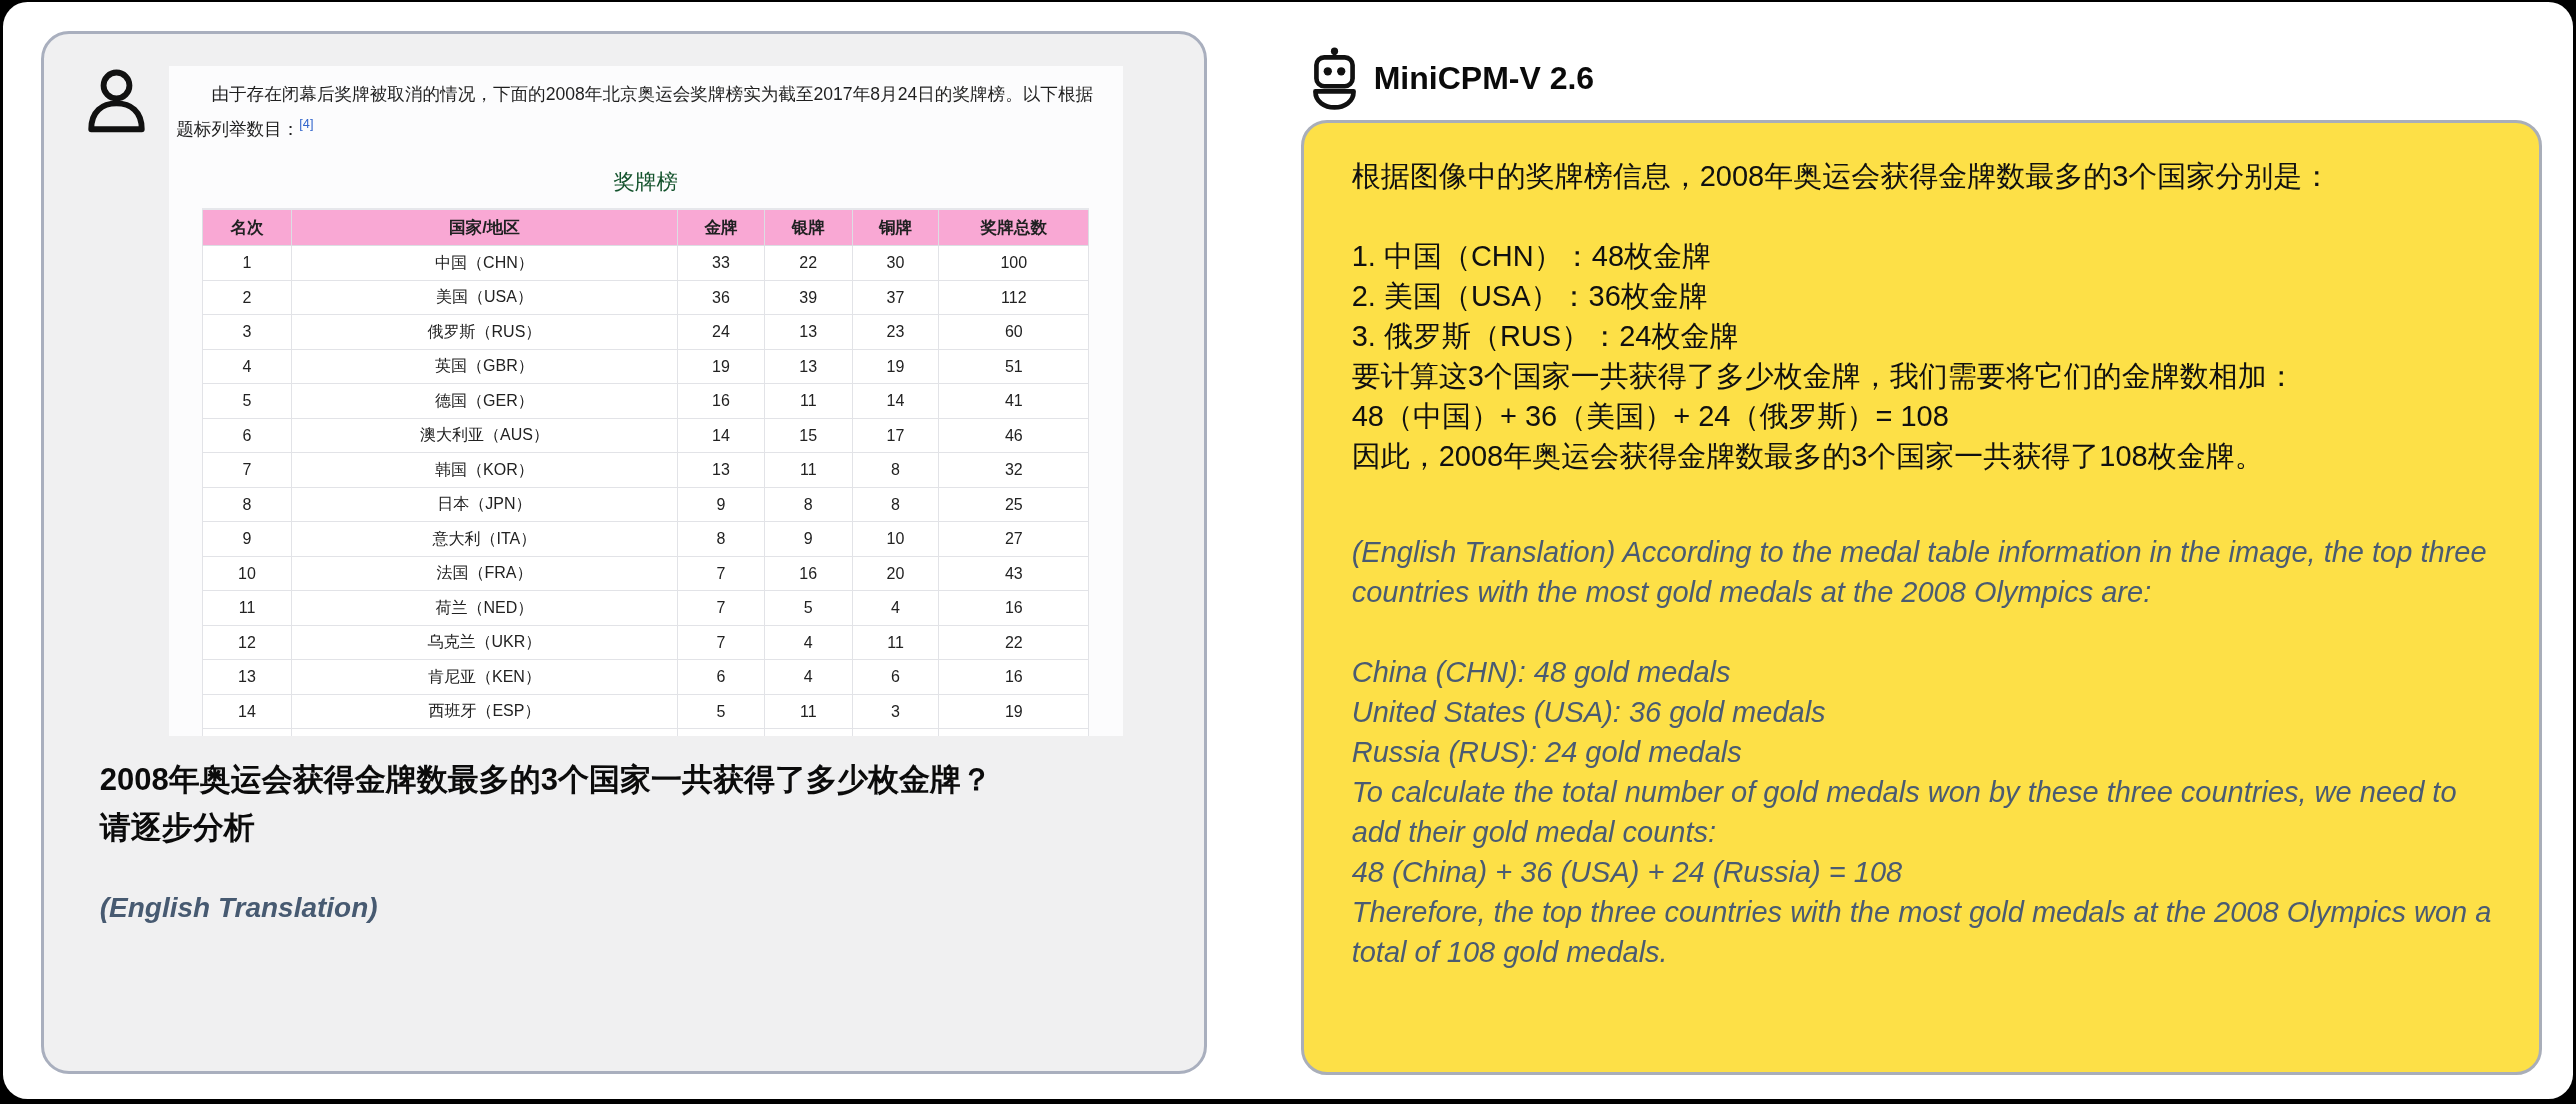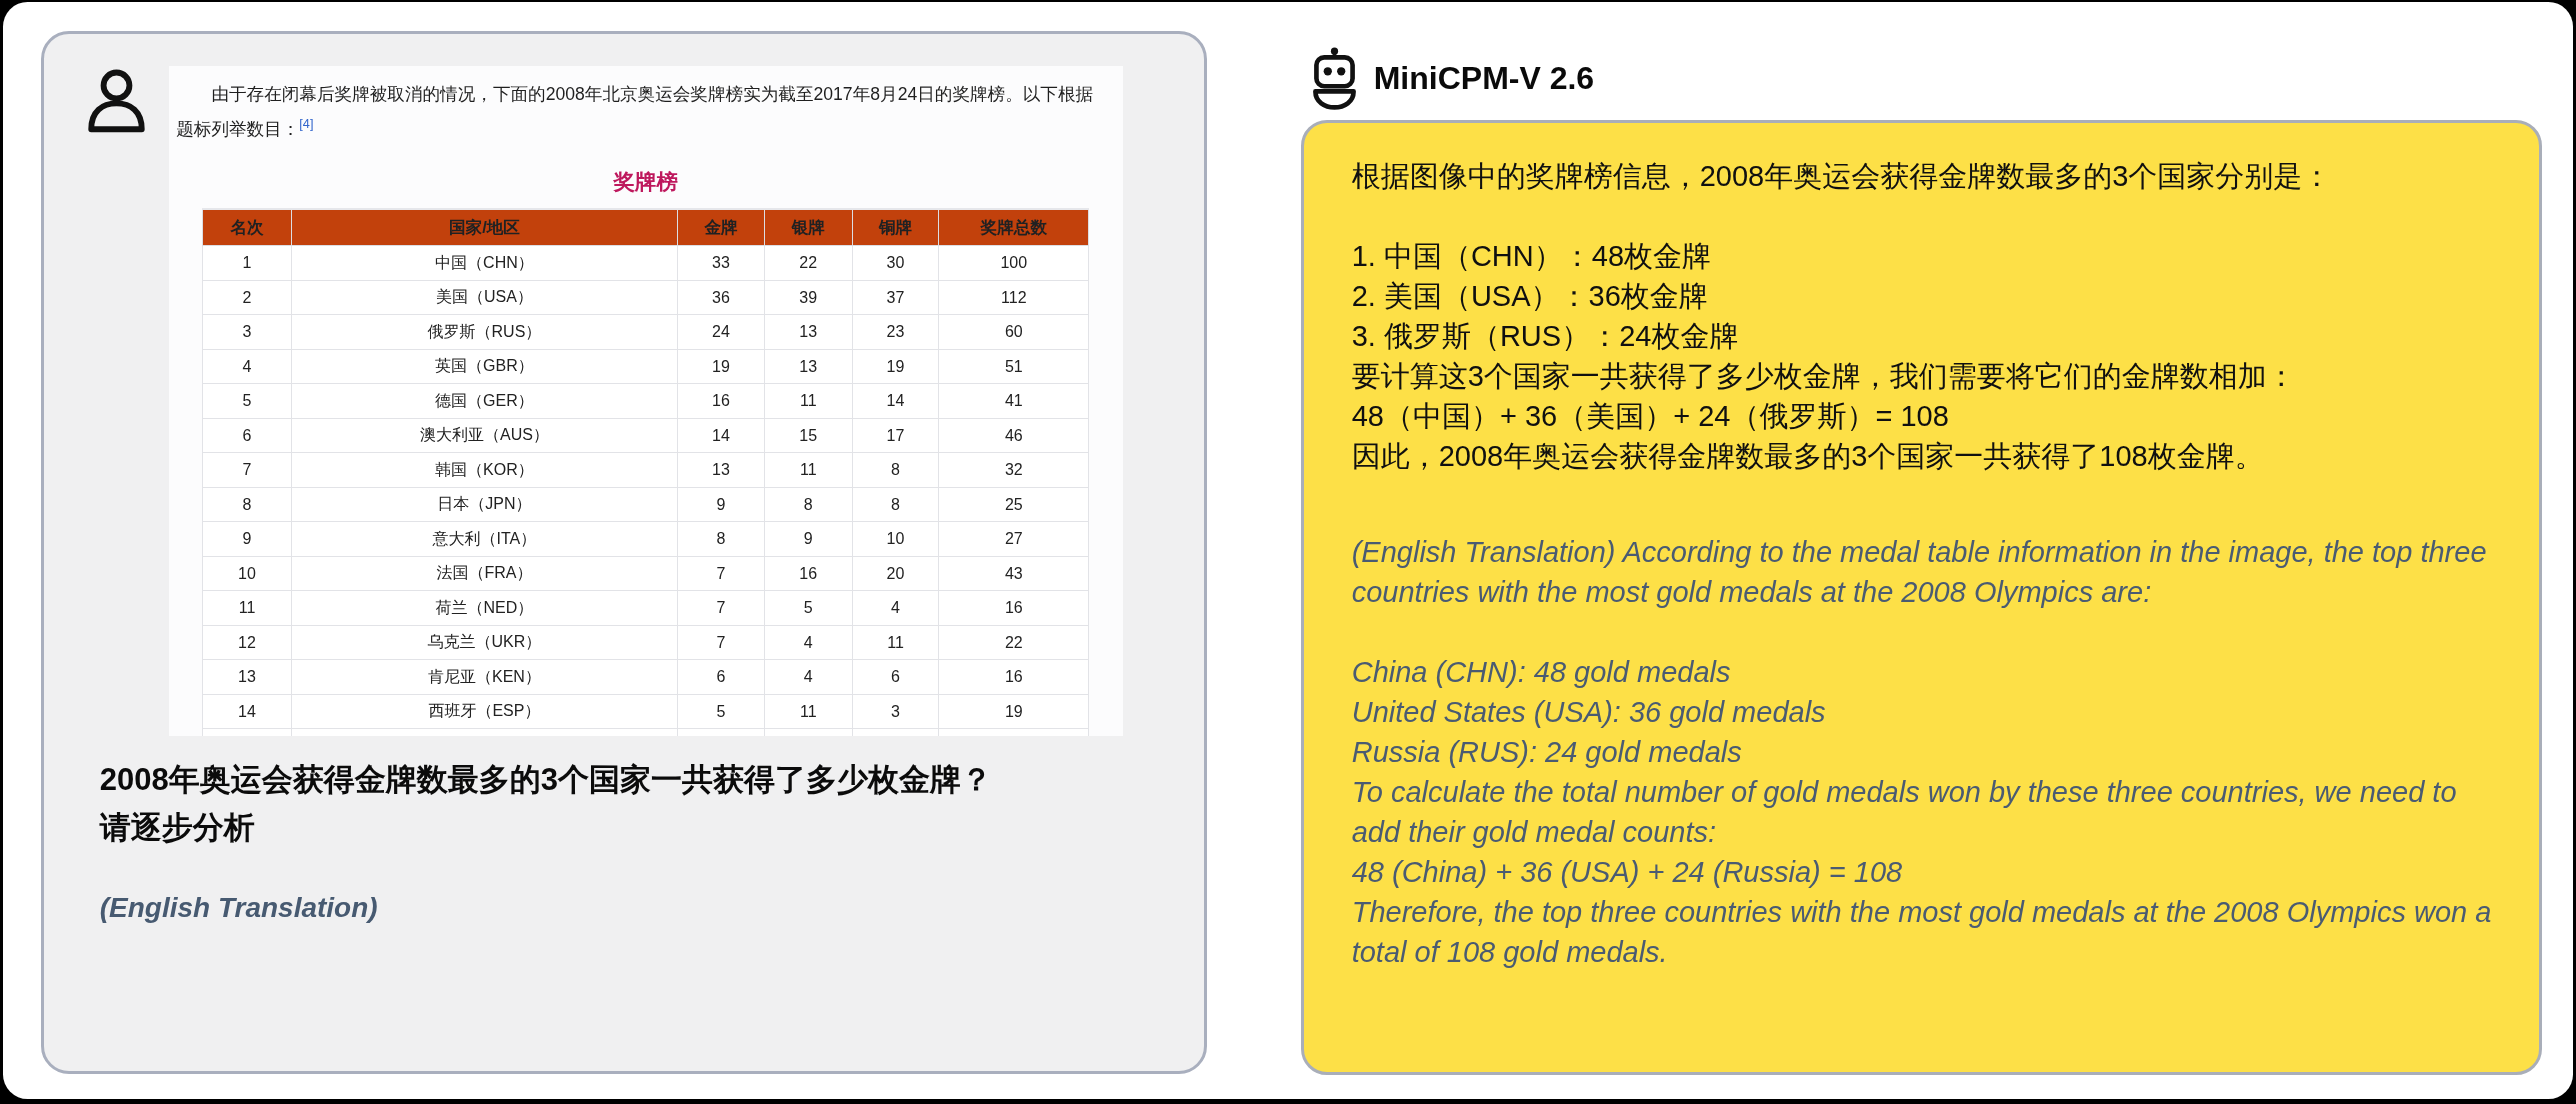--- a/index.html
+++ b/index.html
@@ -19,27 +19,27 @@
   }
   .user-icon{position:absolute;left:41px;top:33px;width:63px;height:69px;}
   .shot{
     position:absolute;left:125px;top:32px;width:954px;height:670px;
     background:#fcfcfd;overflow:hidden;
   }
   .shot-intro{
     margin:13px 14px 0 7.5px;font-size:17.6px;line-height:30px;color:#1f1f1f;text-indent:2em;
   }
   .ref{color:#3366cc;font-size:0.72em;}
-  .shot-title{margin:23.5px 0 0 0;text-align:center;font-size:21.4px;font-weight:700;color:#be185d;}
+  .shot-title{margin:23.5px 0 0 0;text-align:center;font-size:21.4px;font-weight:400;color:#14532d;}
   table.medal{
     margin:11.8px auto 0 auto;border-collapse:collapse;width:887px;table-layout:fixed;
     font-size:16px;color:#222;
   }
   table.medal th{
-    background:#c2410c;font-weight:700;height:33px;border:1.1px solid #dcdee3;
+    background:#f9a8d4;font-weight:700;height:33px;border:1.1px solid #dcdee3;
     border-top:2.7px solid #e6e7eb;text-align:center;font-size:16.6px;color:#202122;
   }
   table.medal td{
     height:31.5px;text-align:center;border:1.1px solid #e2e3e7;background:#ffffff;
   }
   .question{
     position:absolute;left:56px;top:722px;width:1090px;
     font-size:31px;font-weight:700;color:#0b0b0b;line-height:48px;
   }
   .translation{

